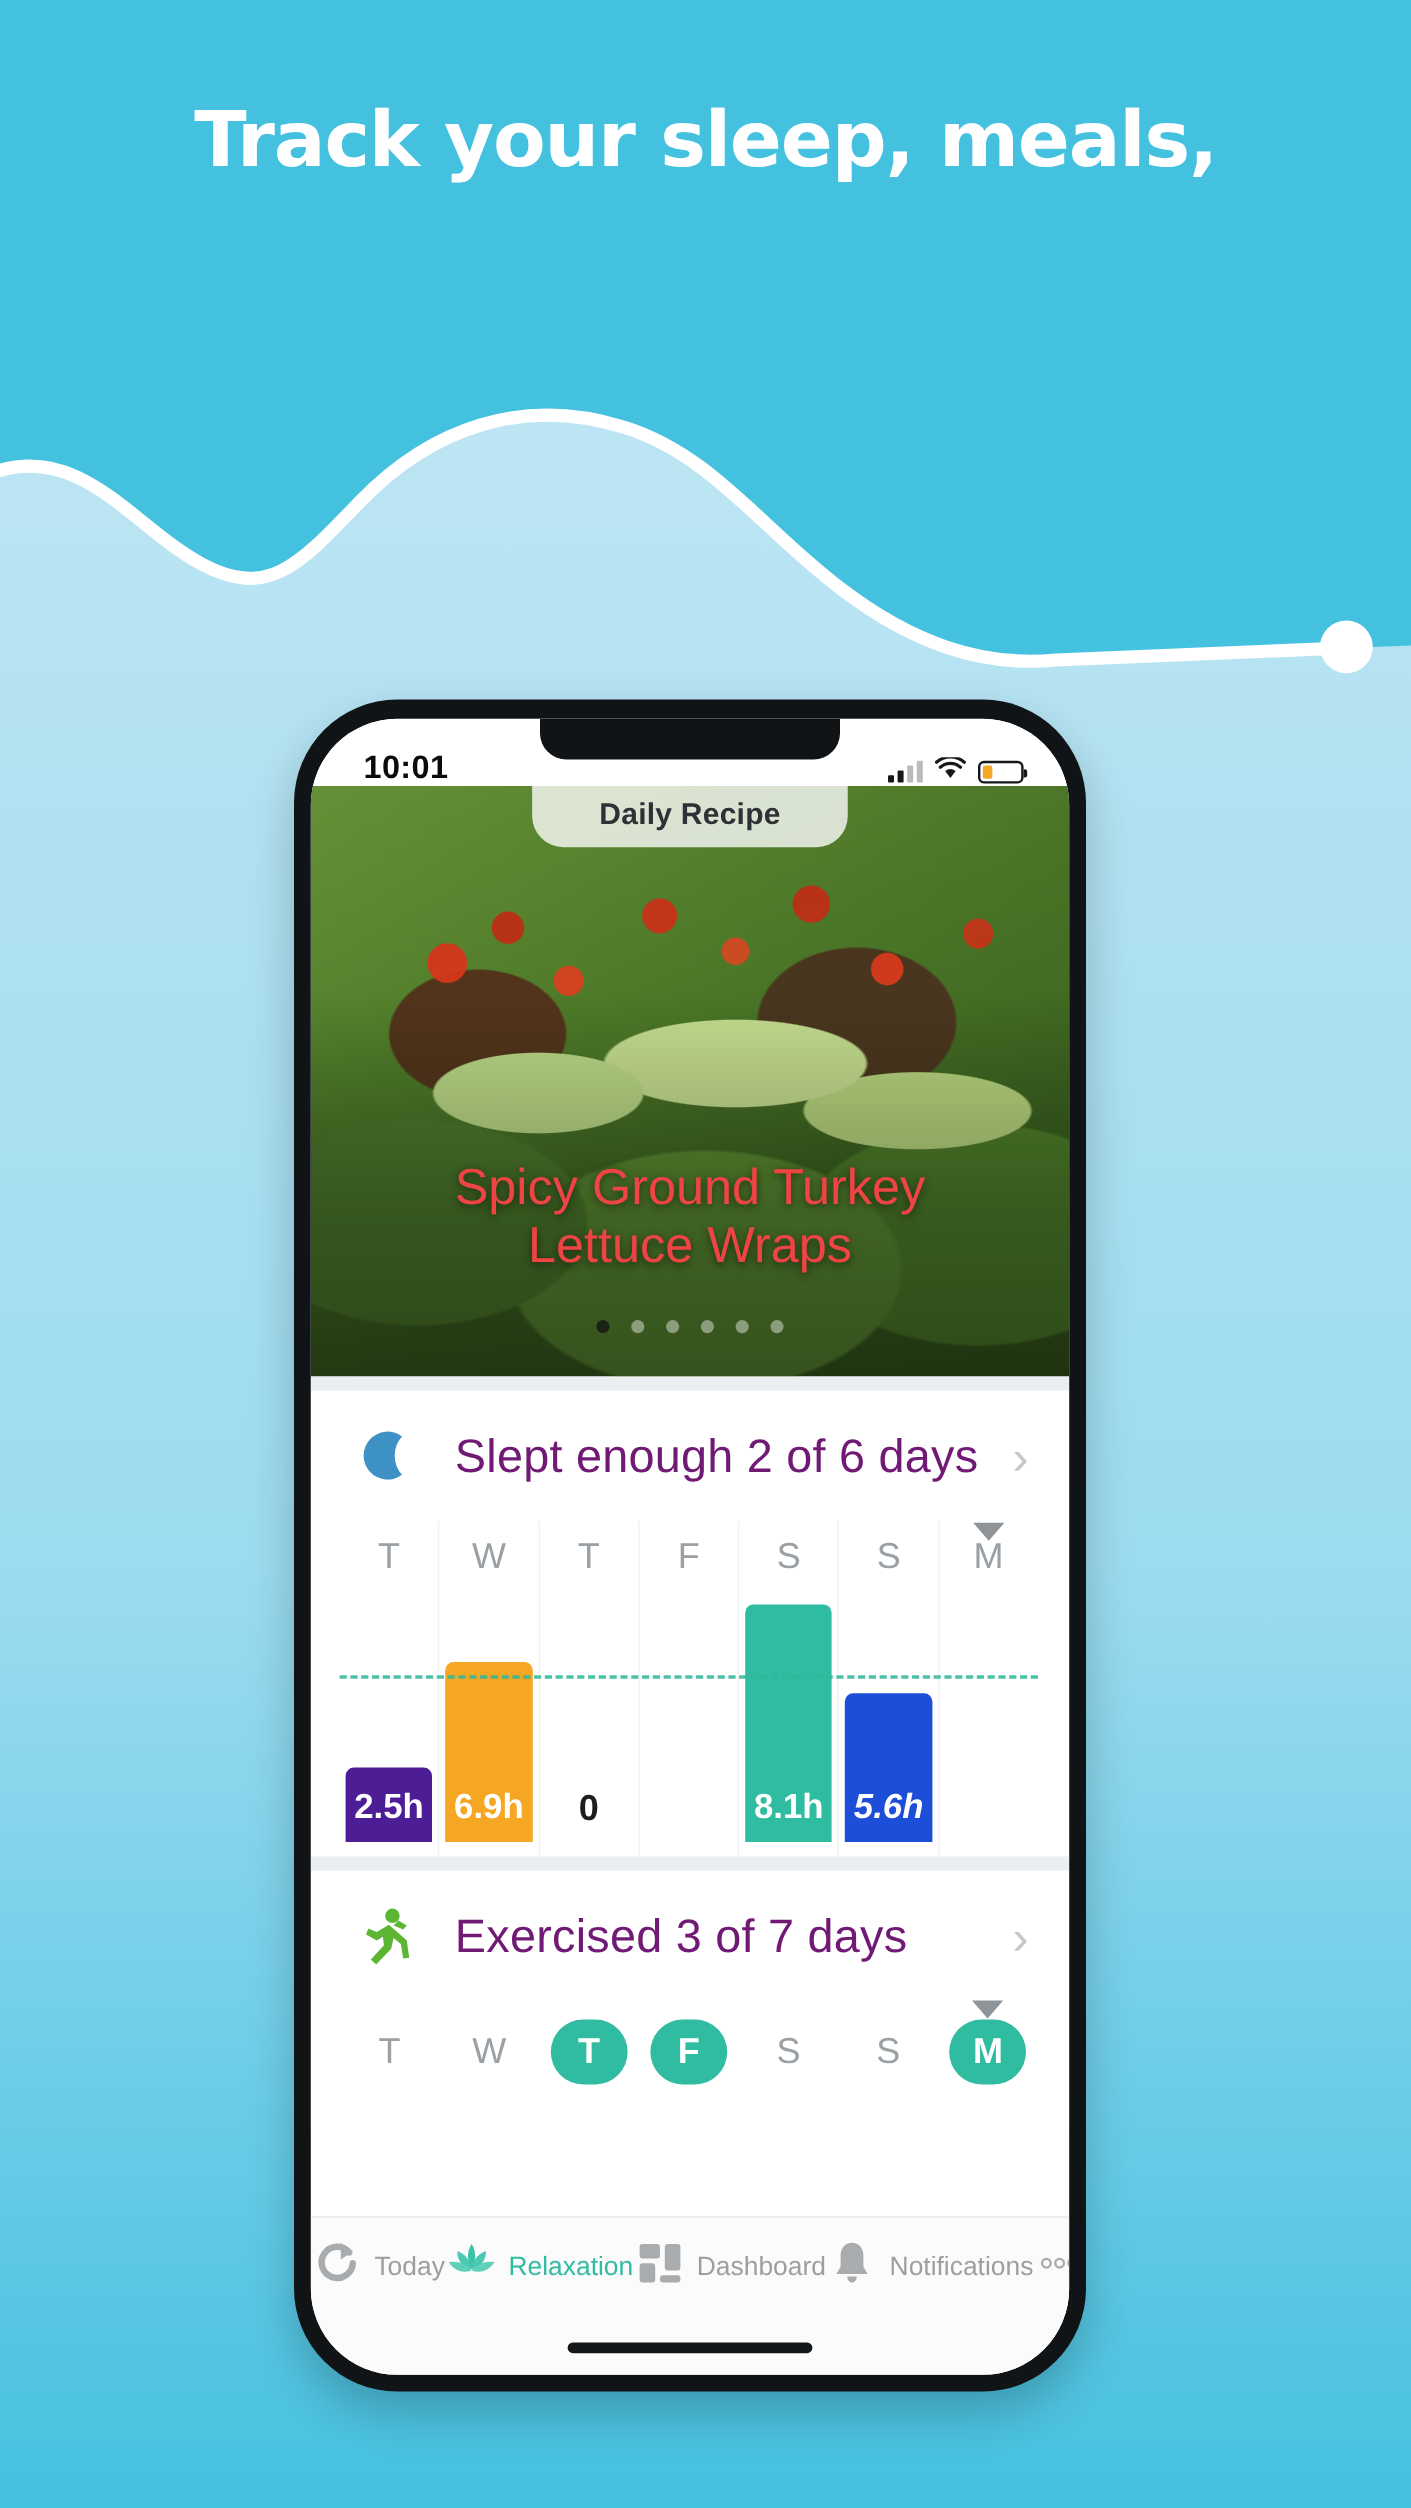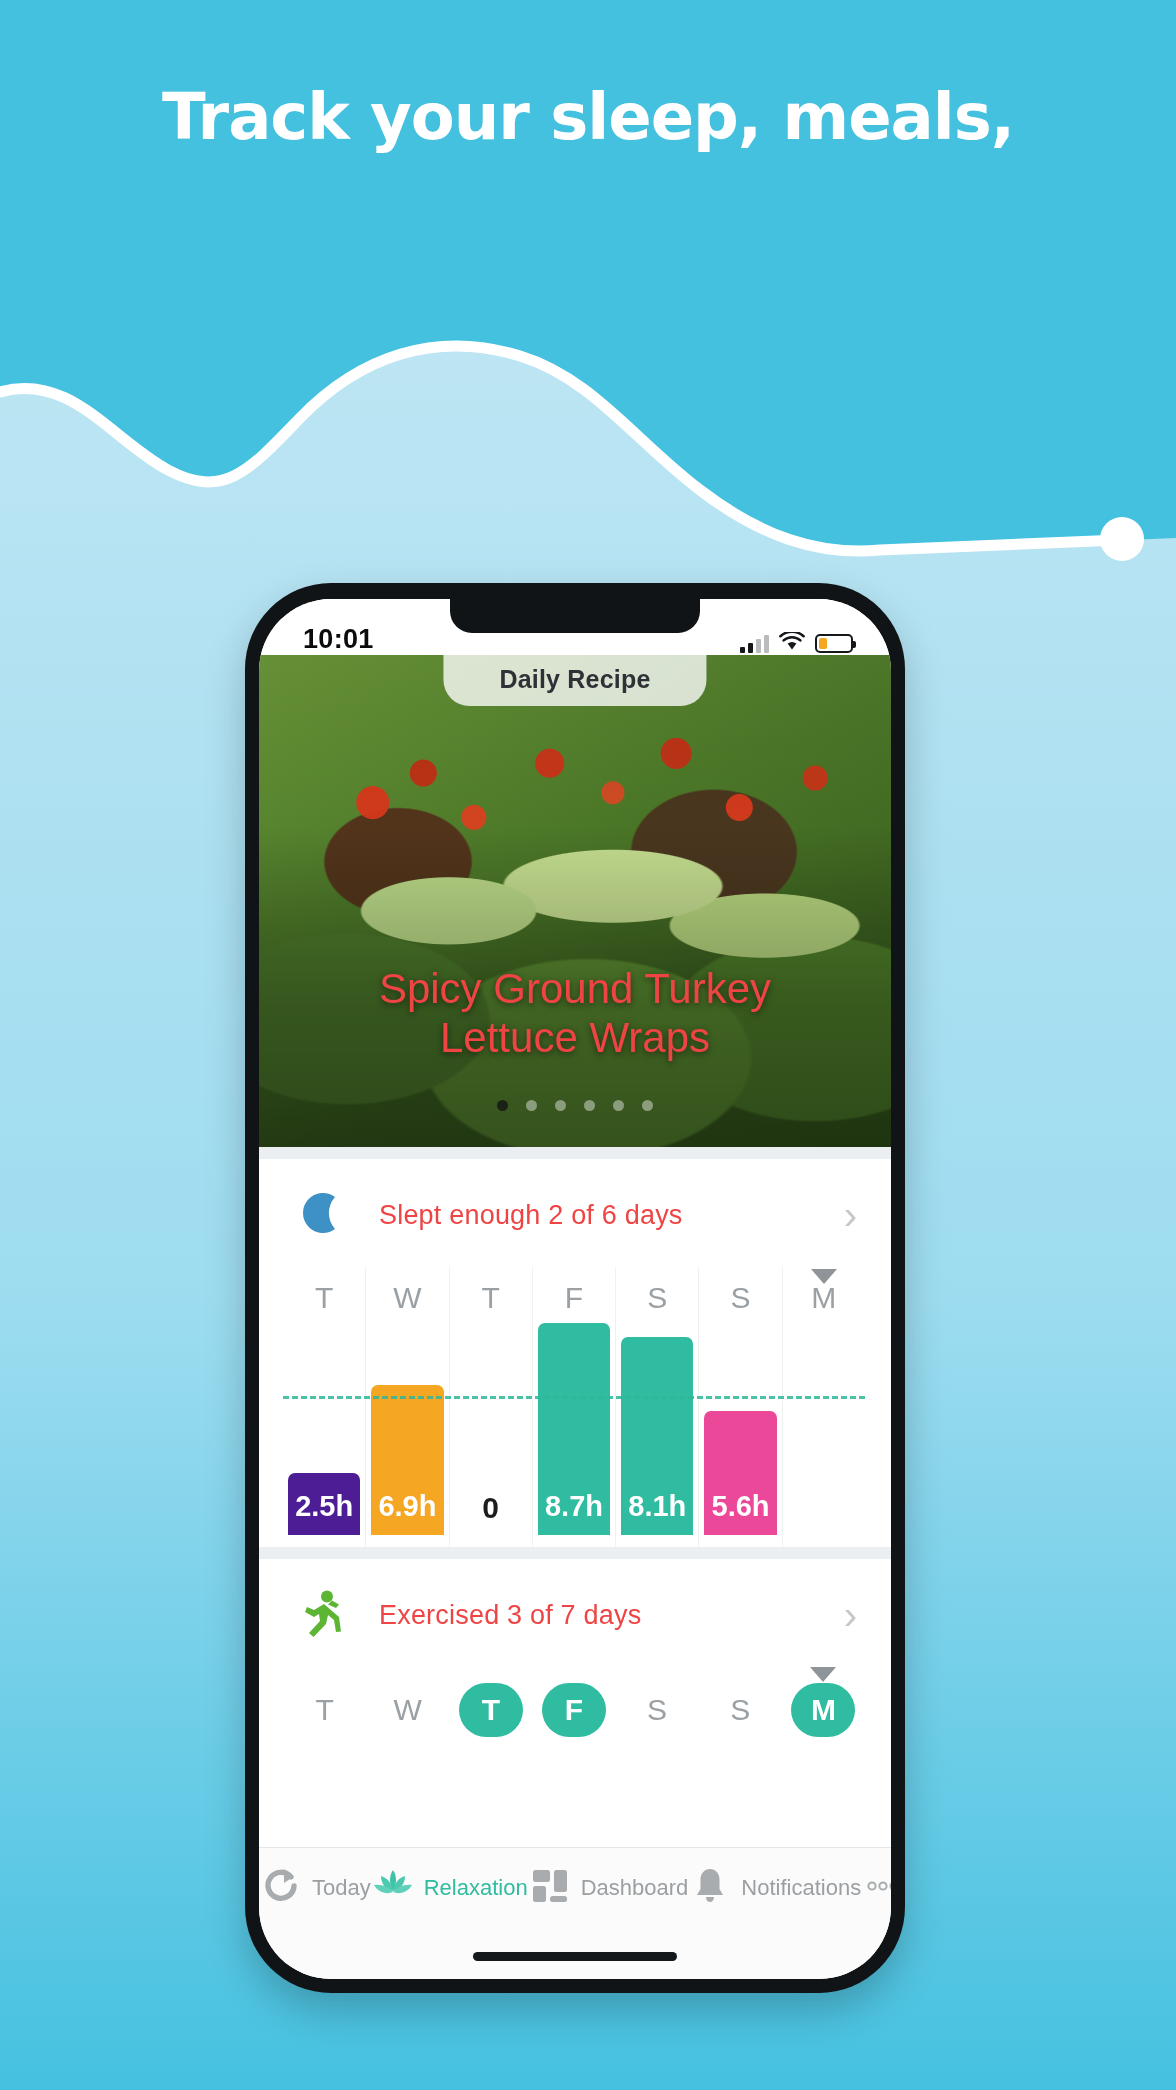--- a/index.html
+++ b/index.html
@@ -119,21 +119,21 @@
   .dots i.active { background: rgba(20,20,20,.80); }
 
   
   .card { background:#fff; }
   .sep { height: 12px; background: #eceff1; }
   .card-head {
     display:flex; align-items:center; gap: 26px;
     padding: 26px 28px 22px 34px;
   }
   .card-head .ic { width: 60px; height: 60px; flex: 0 0 60px; display:flex; align-items:center; justify-content:center; }
-  .card-head .ttl { flex: 1; font-size: 27px; color: #ef4444; font-weight: 400; letter-spacing: .2px; }
+  .card-head .ttl { flex: 1; font-size: 39px; color: #701a75; font-weight: 400; letter-spacing: .2px; }
   .chev { color: #c4c8cb; font-size: 40px; line-height: 1; font-weight: 300; padding-right: 6px; }
 
   
   .chart { position:relative; height: 280px; padding: 0 26px 0 24px; }
   .cols { position:absolute; inset: 0 26px 0 24px; display:flex; }
   .col { flex:1; position:relative; border-right: 1px solid #eef1f2; }
   .col:last-child { border-right: 0; }
   .col .dlab {
     position:absolute; top: 14px; left:0; right:0; text-align:center;
     font-size: 30px; color: #9aa0a4; font-weight: 400;
@@ -289,35 +289,32 @@
               </span>
             </div>
 
             <div class="col">
               <span class="dlab">T</span>
               <span class="zero">0</span>
             </div>
 
             <div class="col">
               <span class="dlab">F</span>
-              <span class="bar" style="height:212px;background:#2fbca0;">
-                <span>8.7h</span>
-              </span>
             </div>
 
             <div class="col">
               <span class="dlab">S</span>
               <span class="bar" style="height:198px;background:#2fbca0;">
                 <span>8.1h</span>
               </span>
             </div>
 
             <div class="col">
               <span class="dlab">S</span>
-              <span class="bar" style="height:124px;background:#ec4899;">
+              <span class="bar" style="height:124px;background:#1d4ed8;font-style:italic;">
                 <span>5.6h</span>
               </span>
             </div>
 
             <div class="col">
               <span class="caret"></span>
               <span class="dlab">M</span>
             </div>
 
           </div>

